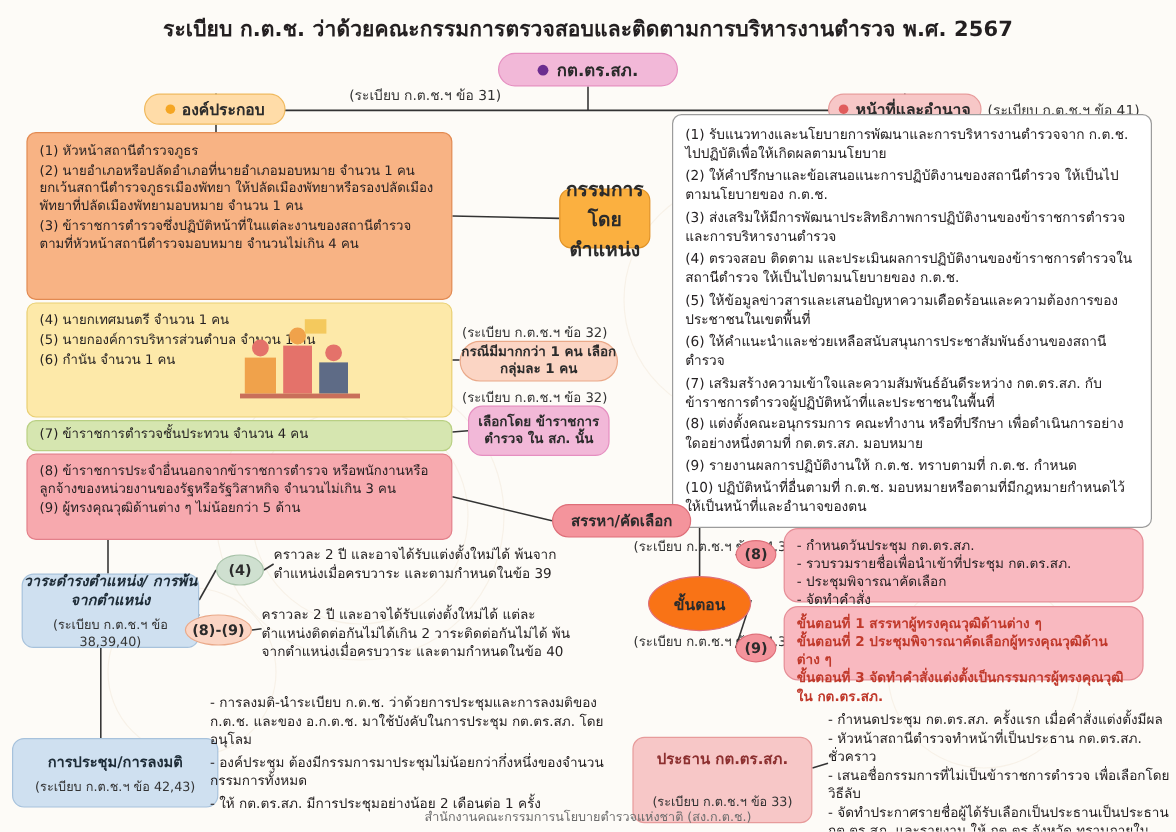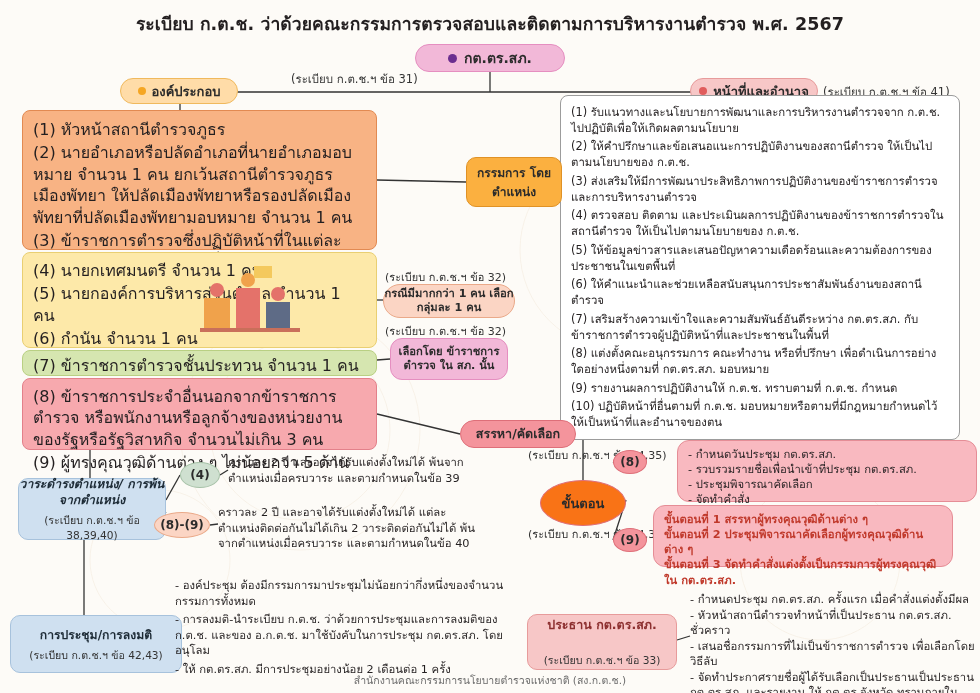--- a/index.html
+++ b/index.html
@@ -53,31 +53,31 @@
     background:#fde9a9;border:1px solid #e9cf72;padding:7px 10px;
   }
   #box-green{
     left:22px;top:350px;width:355px;height:26px;
     background:#d6e6b0;border:1px solid #b9d083;padding:4px 10px;
   }
   #box-pink{
     left:22px;top:378px;width:355px;height:72px;
     background:#f7a9ae;border:1px solid #e3808a;padding:7px 10px;
   }
-  .litem{font-size:16px;line-height:1.34;color:#231f20;margin-bottom:2px;}
+  .litem{font-size:11px;line-height:1.34;color:#231f20;margin-bottom:2px;}
   
   #box-duty{
     left:560px;top:95px;width:400px;height:345px;
     background:#ffffff;border:1px solid #9c9c9c;padding:9px 10px;
   }
   #box-duty .litem{font-size:11.4px;line-height:1.38;margin-bottom:3px;}
   
   #kam-pill{
-    left:466px;top:157px;width:96px;height:50px;
-    background:#fbb040;border:1px solid #e09226;font-size:12px;color:#2b2b2b;
+    left:466px;top:157px;width:76px;height:50px;
+    background:#fbb040;border:1px solid #e09226;font-size:16px;color:#2b2b2b;
     border-radius:10px;flex-direction:column;
   }
   #note-32a{left:385px;top:268px;font-size:11px;color:#333;}
   #krani-pill{
     left:383px;top:284px;width:132px;height:34px;
     background:#fbd5c4;border:1px solid #eaa989;font-size:11.2px;color:#2b2b2b;
     border-radius:17px;line-height:1.25;
   }
   #note-32b{left:385px;top:322px;font-size:11px;color:#333;}
   #lueak-pill{
@@ -100,21 +100,21 @@
   }
   
   .circ{
     border-radius:50%;display:flex;align-items:center;justify-content:center;
     font-size:12px;font-weight:bold;color:#2b2b2b;
   }
   #c8{left:613px;top:450px;width:34px;height:24px;background:#f4949c;border:1px solid #de6f79;}
   #c9{left:613px;top:528px;width:34px;height:24px;background:#f4949c;border:1px solid #de6f79;}
   #box-8{
     left:653px;top:440px;width:300px;height:62px;
-    background:#f9b9c0;border:1px solid #e58d96;border-radius:12px;padding:6px 10px;margin-left:24px;
+    background:#f9b9c0;border:1px solid #e58d96;border-radius:12px;padding:6px 10px;
   }
   #box-9{
     left:653px;top:505px;width:300px;height:62px;
     background:#f9b9c0;border:1px solid #e58d96;border-radius:12px;padding:6px 10px;
   }
   .rline{font-size:11.3px;line-height:1.34;color:#231f20;}
   
   #box-term{
     left:18px;top:478px;width:148px;height:62px;
     background:#cfe0f0;border:1px solid #a7c2dc;border-radius:10px;
@@ -132,21 +132,21 @@
     left:10px;top:615px;width:172px;height:58px;
     background:#cfe0f0;border:1px solid #a7c2dc;border-radius:10px;
     display:flex;flex-direction:column;align-items:center;justify-content:center;text-align:center;
   }
   #box-meet .t{font-size:12.2px;font-weight:bold;color:#1d2b36;}
   #box-meet .n{font-size:10.6px;color:#333;margin-top:3px;}
   #txt-meet{left:175px;top:578px;width:330px;}
   #txt-meet .ptext{margin-bottom:3px;}
   
   #box-pres{
-    left:527px;top:614px;width:150px;height:56px;
+    left:527px;top:614px;width:150px;height:72px;
     background:#f7c7c7;border:1px solid #e79b9b;border-radius:10px;
     display:flex;flex-direction:column;align-items:center;justify-content:center;text-align:center;
   }
   #box-pres .t{font-size:12.5px;font-weight:bold;color:#8c2f2f;}
   #box-pres .n{font-size:10.6px;color:#333;margin-top:17px;}
   #txt-pres{left:690px;top:592px;width:285px;}
   #footer{
     position:absolute;left:0;top:672px;width:980px;text-align:center;
     font-size:10.5px;color:#6c6c6c;
   }
@@ -213,21 +213,21 @@
   <div class="litem">(1) หัวหน้าสถานีตำรวจภูธร</div>
   <div class="litem">(2) นายอำเภอหรือปลัดอำเภอที่นายอำเภอมอบหมาย จำนวน 1 คน ยกเว้นสถานีตำรวจภูธรเมืองพัทยา ให้ปลัดเมืองพัทยาหรือรองปลัดเมืองพัทยาที่ปลัดเมืองพัทยามอบหมาย จำนวน 1 คน</div>
   <div class="litem">(3) ข้าราชการตำรวจซึ่งปฏิบัติหน้าที่ในแต่ละงานของสถานีตำรวจ ตามที่หัวหน้าสถานีตำรวจมอบหมาย จำนวนไม่เกิน 4 คน</div>
 </div>
 <div class="node rect" id="box-yellow">
   <div class="litem">(4) นายกเทศมนตรี จำนวน 1 คน</div>
   <div class="litem">(5) นายกองค์การบริหารส่วนตำบล จำนวน 1 คน</div>
   <div class="litem">(6) กำนัน จำนวน 1 คน</div>
 </div>
 <div class="node rect" id="box-green">
-  <div class="litem">(7) ข้าราชการตำรวจชั้นประทวน จำนวน 1 คน</div>
+  <div class="litem">(7) ข้าราชการตำรวจชั้นประทวน จำนวน 4 คน</div>
 </div>
 <div class="node rect" id="box-pink">
   <div class="litem">(8) ข้าราชการประจำอื่นนอกจากข้าราชการตำรวจ หรือพนักงานหรือลูกจ้างของหน่วยงานของรัฐหรือรัฐวิสาหกิจ จำนวนไม่เกิน 3 คน</div>
   <div class="litem">(9) ผู้ทรงคุณวุฒิด้านต่าง ๆ ไม่น้อยกว่า 5 ด้าน</div>
 </div>
 
 <svg class="deco-people" viewBox="0 0 110 88">
   <g>
     <rect x="8" y="40" width="26" height="30" fill="#f0a24b"></rect>
     <circle cx="21" cy="32" r="7" fill="#e4726a"></circle>
@@ -298,22 +298,22 @@
 <div class="node circ" id="c89">(8)-(9)</div>
 <div class="node" id="txt89">
   <div class="ptext">คราวละ 2 ปี และอาจได้รับแต่งตั้งใหม่ได้ แต่ละตำแหน่งติดต่อกันไม่ได้เกิน 2 วาระติดต่อกันไม่ได้ พ้นจากตำแหน่งเมื่อครบวาระ และตามกำหนดในข้อ 40</div>
 </div>
 
 <div class="node" id="box-meet">
   <div class="t">การประชุม/การลงมติ</div>
   <div class="n">(ระเบียบ ก.ต.ช.ฯ ข้อ 42,43)</div>
 </div>
 <div class="node" id="txt-meet">
+  <div class="ptext">- การลงมติ-นำระเบียบ ก.ต.ช. ว่าด้วยการประชุมและการลงมติของ ก.ต.ช. และของ อ.ก.ต.ช. มาใช้บังคับในการประชุม กต.ตร.สภ. โดยอนุโลม</div>
   <div class="ptext">- องค์ประชุม ต้องมีกรรมการมาประชุมไม่น้อยกว่ากึ่งหนึ่งของจำนวนกรรมการทั้งหมด</div>
-  <div class="ptext">- การลงมติ-นำระเบียบ ก.ต.ช. ว่าด้วยการประชุมและการลงมติของ ก.ต.ช. และของ อ.ก.ต.ช. มาใช้บังคับในการประชุม กต.ตร.สภ. โดยอนุโลม</div>
   <div class="ptext">- ให้ กต.ตร.สภ. มีการประชุมอย่างน้อย 2 เดือนต่อ 1 ครั้ง</div>
 </div>
 
 <div class="node" id="box-pres">
   <div class="t">ประธาน กต.ตร.สภ.</div>
   <div class="n">(ระเบียบ ก.ต.ช.ฯ ข้อ 33)</div>
 </div>
 <div class="node" id="txt-pres">
   <div class="ptext">- กำหนดประชุม กต.ตร.สภ. ครั้งแรก เมื่อคำสั่งแต่งตั้งมีผล</div>
   <div class="ptext">- หัวหน้าสถานีตำรวจทำหน้าที่เป็นประธาน กต.ตร.สภ. ชั่วคราว</div>

